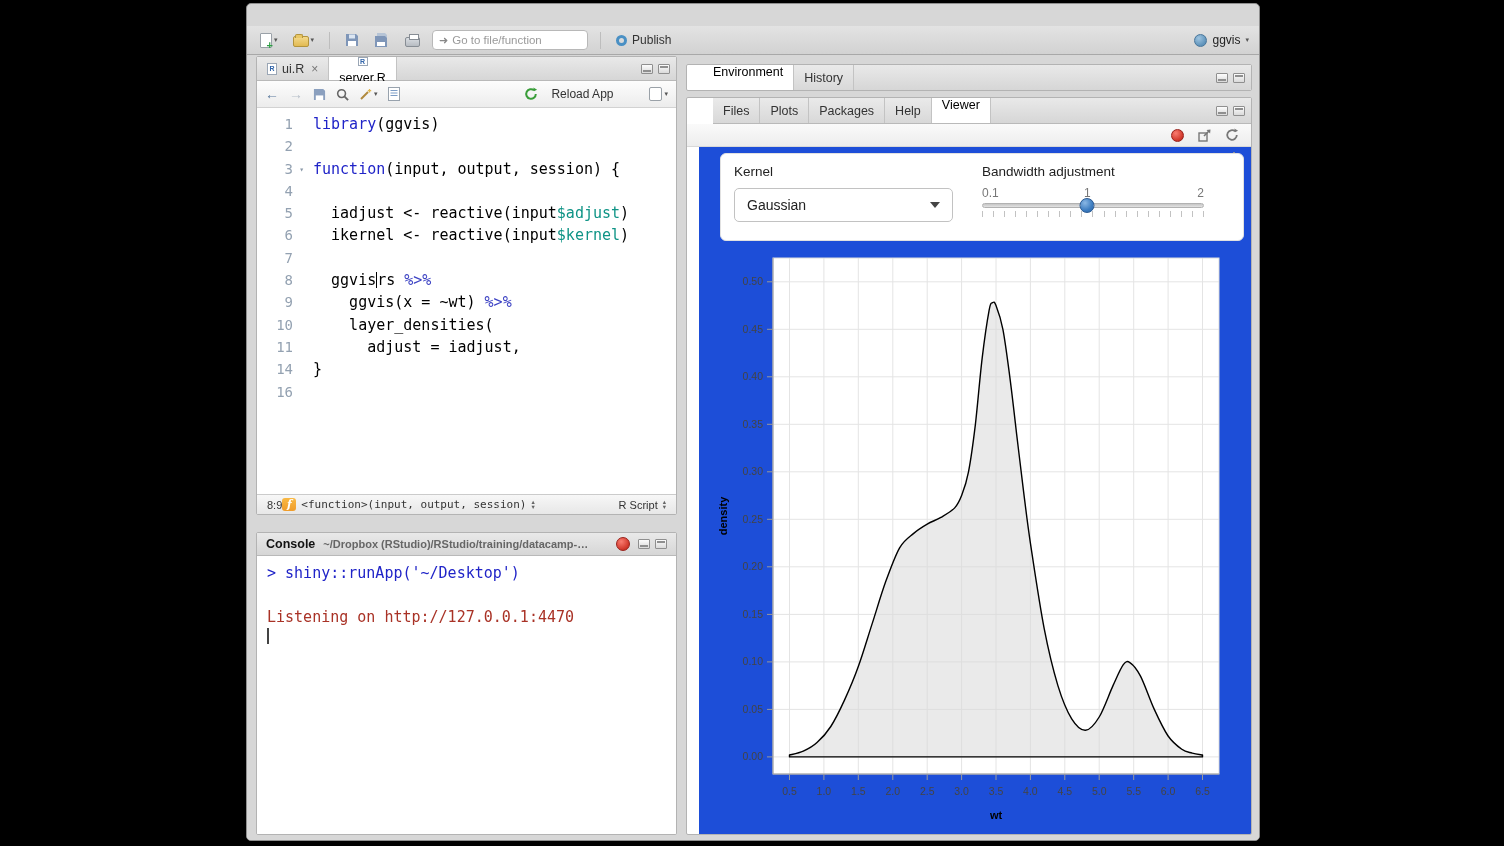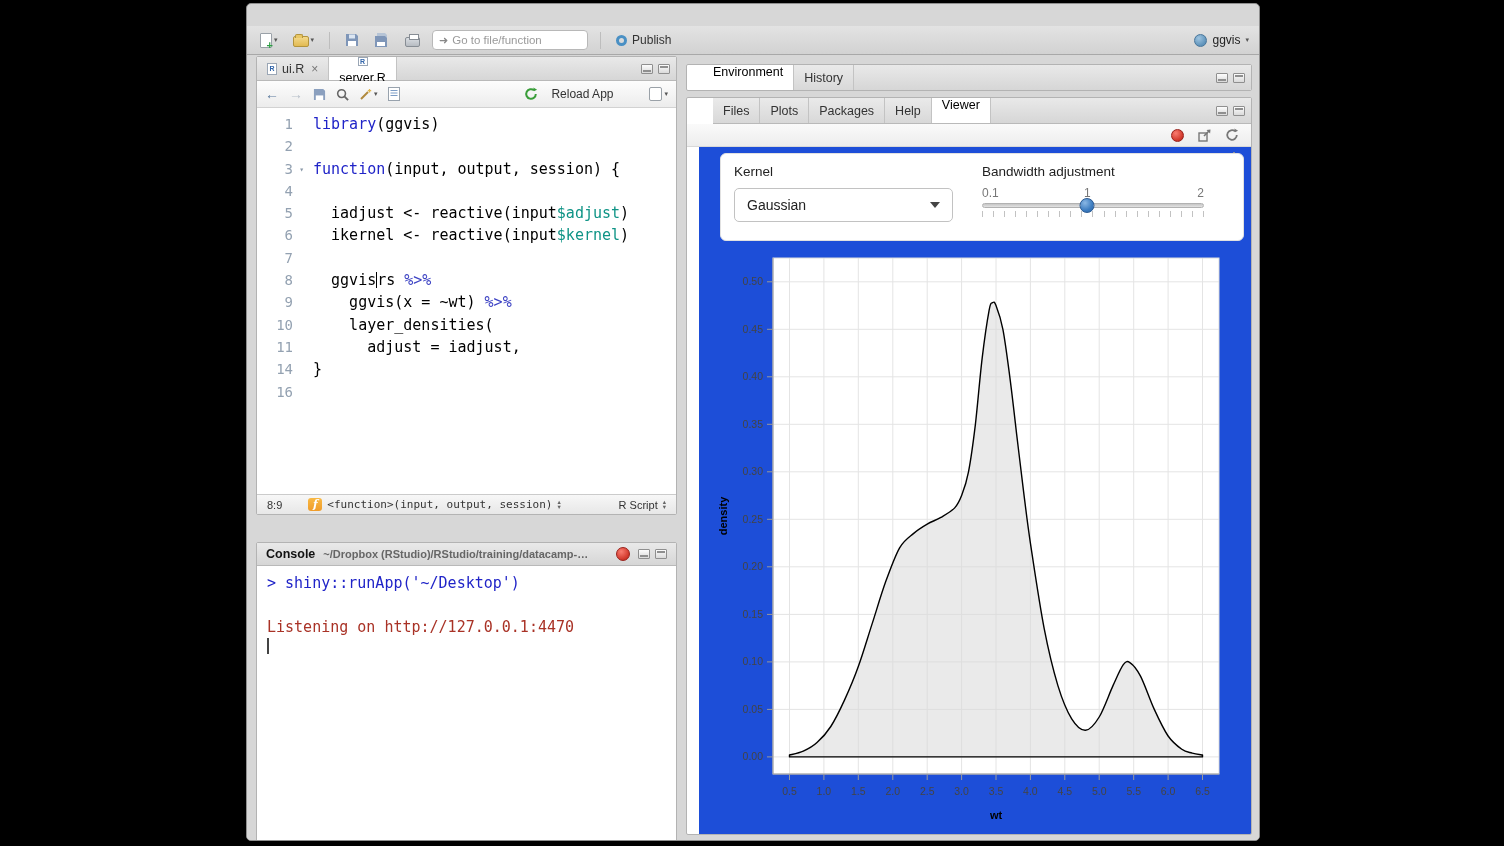--- a/index.html
+++ b/index.html
@@ -53,21 +53,21 @@
   .project-menu { display:flex; align-items:center; gap:5px; font-size:12px; color:#222; }
   .proj-icon { width:13px; height:13px; border-radius:50%;
                background:radial-gradient(circle at 35% 30%, #9ec4e0, #5f93bb 70%);
                border:1px solid #47759a; }
 
   
   .content { position:absolute; left:0; top:51px; right:0; bottom:0; background:#d7d7d7; }
   .pane { position:absolute; background:#fff; border:1px solid #b3b3b3; border-radius:2px;
           overflow:hidden; }
   .source-pane { left:9px; top:1px; width:421px; height:459px; }
-  .console-pane { left:9px; top:487px; width:421px; height:303px; }
+  .console-pane { left:9px; top:477px; width:421px; height:303px; }
   .envhist-pane { left:439px; top:9px; width:566px; height:27px; }
   .files-pane { left:439px; top:42px; width:566px; height:738px;padding-left:10px; }
 
   .tabbar { position:relative; display:flex; align-items:stretch; height:24px;
             background:linear-gradient(#e9e9e9,#d6d6d6); border-bottom:1px solid #b9b9b9; }
   .tabbar.tall { height:26px;margin-left:16px; }
   .tab { display:flex; align-items:center; gap:5px; padding:0 10px; font-size:12.5px;
          color:#333; border-right:1px solid #c3c3c3; background:linear-gradient(#eaeaea,#d8d8d8); }
   .tab.active { background:#fff; color:#000; font-weight:500;flex-direction:column; }
   .tab-x { color:#777; font-size:12px; margin-left:2px; }
@@ -103,21 +103,21 @@
   .tok-kw { color:#2024c8; }
   .tok-op { color:#3d43c4; }
   .tok-str { color:#0f9486; }
   .tok-var { color:#0f9486; }
   .tok-caret { display:inline-block; width:0; border-left:1.5px solid #000; height:16px;
                vertical-align:-3px; }
 
   .status-bar { position:absolute; left:0; bottom:0; right:0; height:20px;
                 background:linear-gradient(#f7f7f7,#e7e7e7); border-top:1px solid #cbcbcb;
                 display:flex; align-items:center; font-size:11px; color:#333; padding:0 10px; }
-  .cursor-pos { margin-right:26px; }
+  .cursor-pos { }
   .f-icon { width:14px; height:13px; background:linear-gradient(#f9b944,#ef9c2a); border-radius:3px;
             color:#fff; font-family:"DejaVu Serif",serif; font-style:italic; font-weight:bold;
             font-size:11px; display:flex; align-items:center; justify-content:center; margin-right:5px; }
   .fn-context { font-family:"DejaVu Sans Mono",monospace; font-size:11px; }
   .updown { display:inline-flex; flex-direction:column; line-height:4.5px; font-size:6.5px;
             color:#666; margin-left:5px; }
 
   
   .console-header { position:relative; height:23px; background:linear-gradient(#e9e9e9,#d6d6d6);
                     border-bottom:1px solid #b9b9b9; display:flex; align-items:center;

